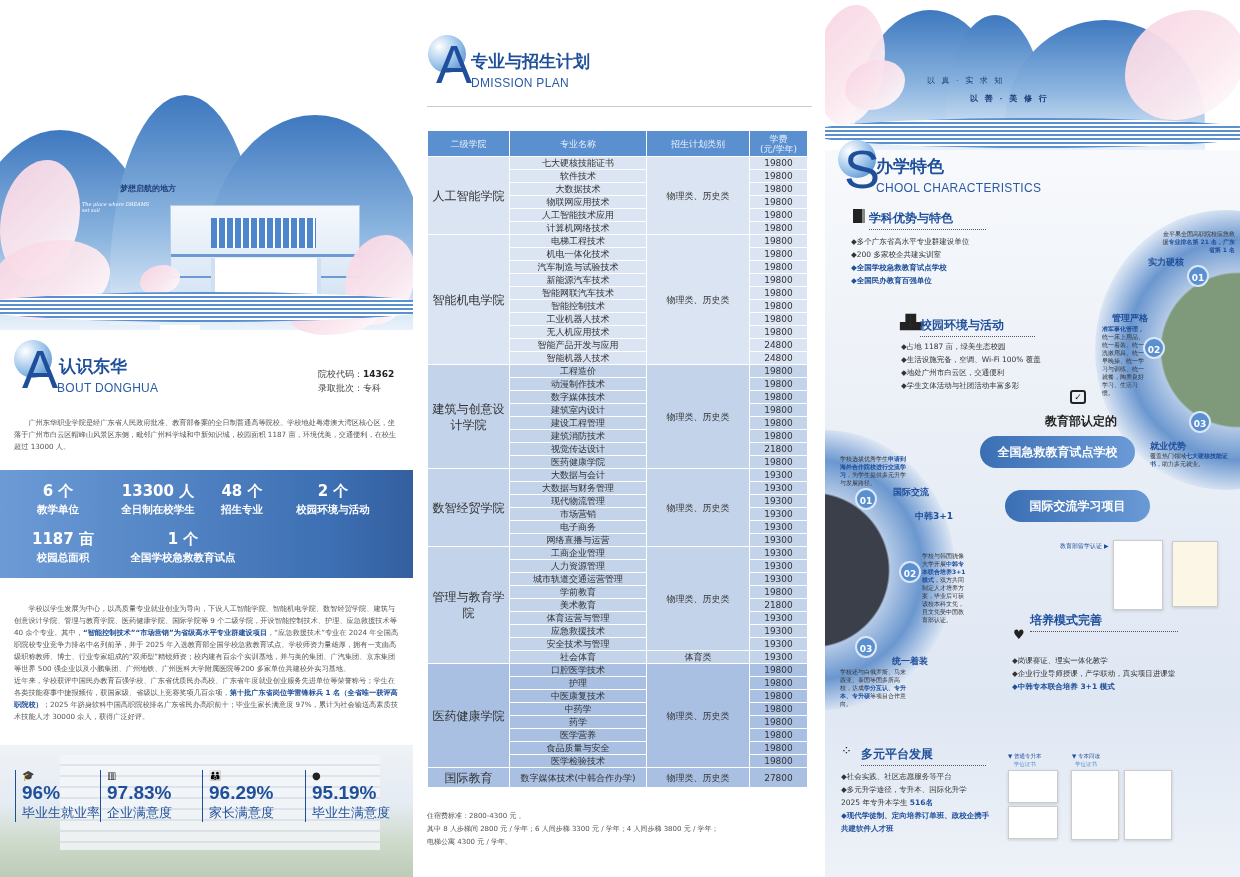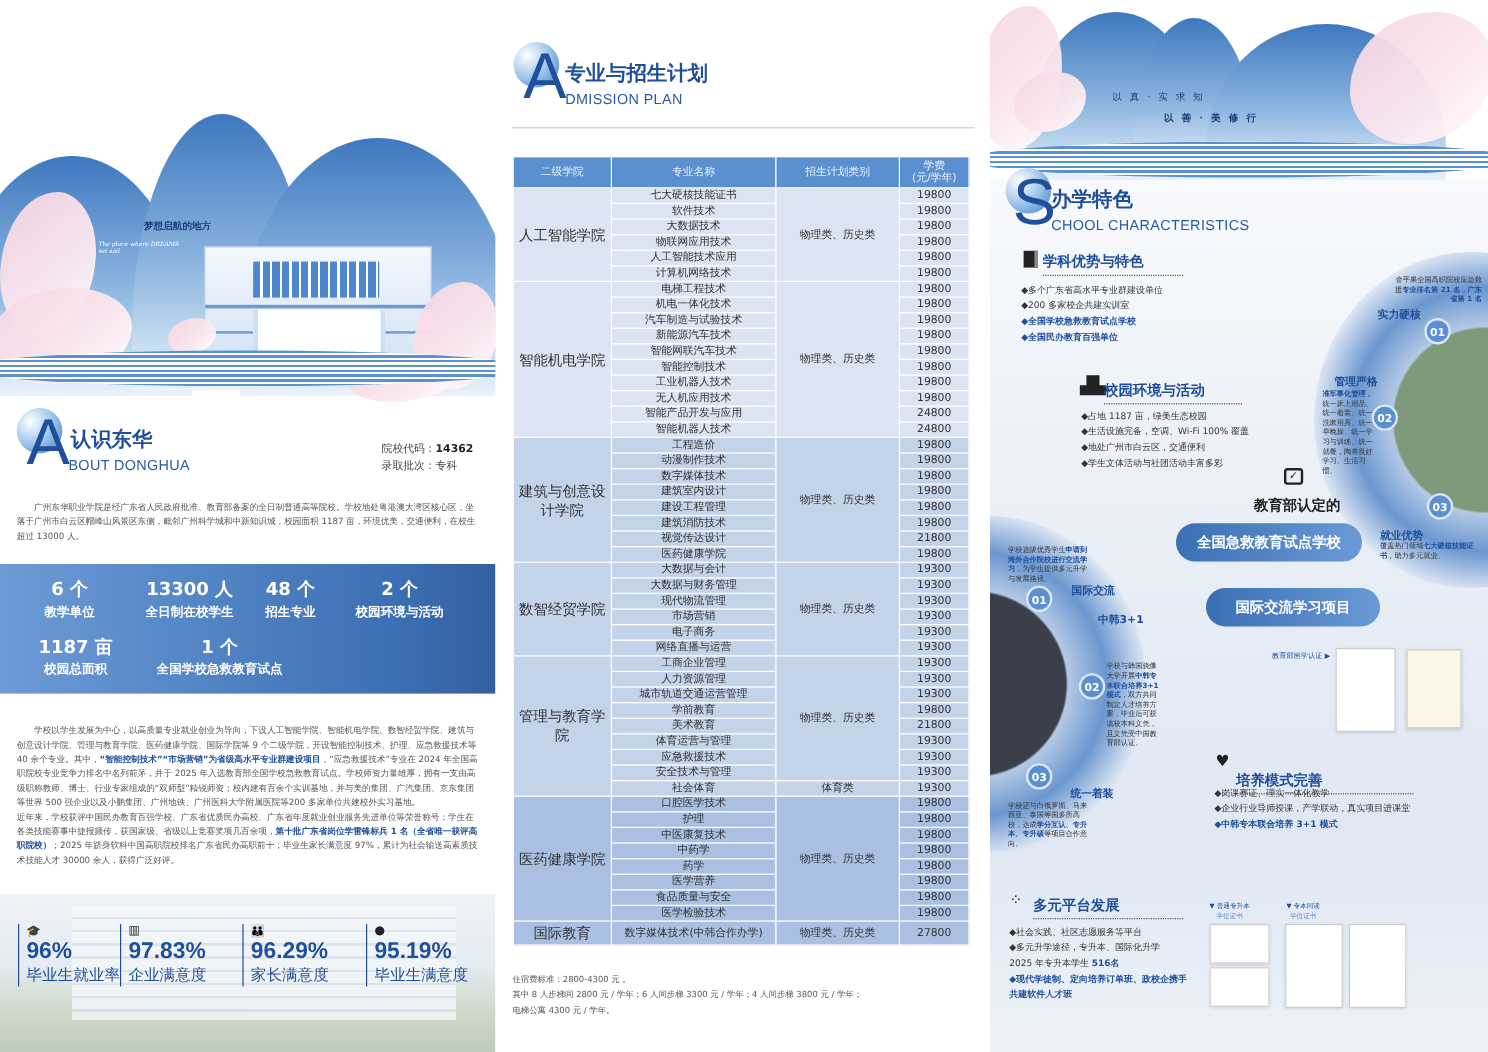--- a/index.html
+++ b/index.html
@@ -440,21 +440,21 @@
   <div class="small-blue" style="left:97px;top:552px;width:45px"><span>学校与韩国骁像大学开展</span><b>中韩专本联合培养3+1模式</b><span>，双方共同制定人才培养方案，毕业后可获该校本科文凭，且文凭受中国教育部认证。</span></div>
   <div class="num-badge" style="left:30px;top:636px">03</div>
   <div class="node-title" style="left:67px;top:655px">统一着装</div>
   <div class="small-blue" style="left:15px;top:668px;width:70px"><span>学校还与白俄罗斯、马来西亚、泰国等国多所高校，达成</span><b>学分互认、专升本、专升硕</b><span>等项目合作意向。</span></div>
 
   <div style="position:absolute;left:235px;top:542px;font-size:6px;color:#1f4f9a">教育部留学认证 ▶</div>
   <div class="cert" style="left:288px;top:540px;width:50px;height:70px"></div>
   <div class="cert" style="left:347px;top:541px;width:46px;height:66px;background:#fbf6e6"></div>
 
   <div style="position:absolute;left:188px;top:627px;font-size:13px;color:#222">♥</div>
-  <div class="feat-title" style="left:205px;top:642px;width:148px">培养模式完善</div>
+  <div class="feat-title" style="left:205px;top:612px;width:148px">培养模式完善</div>
   <div class="feat-list" style="left:187px;top:654px;width:190px">
     <div>◆岗课赛证、理实一体化教学</div>
     <div>◆企业行业导师授课，产学联动，真实项目进课堂</div>
     <div class="b">◆中韩专本联合培养 3+1 模式</div>
   </div>
 
   <div style="position:absolute;left:16px;top:743px;font-size:13px;color:#222">⁘</div>
   <div class="feat-title" style="left:36px;top:746px;width:125px">多元平台发展</div>
   <div class="feat-list" style="left:16px;top:770px;width:150px">
     <div>◆社会实践、社区志愿服务等平台</div>

